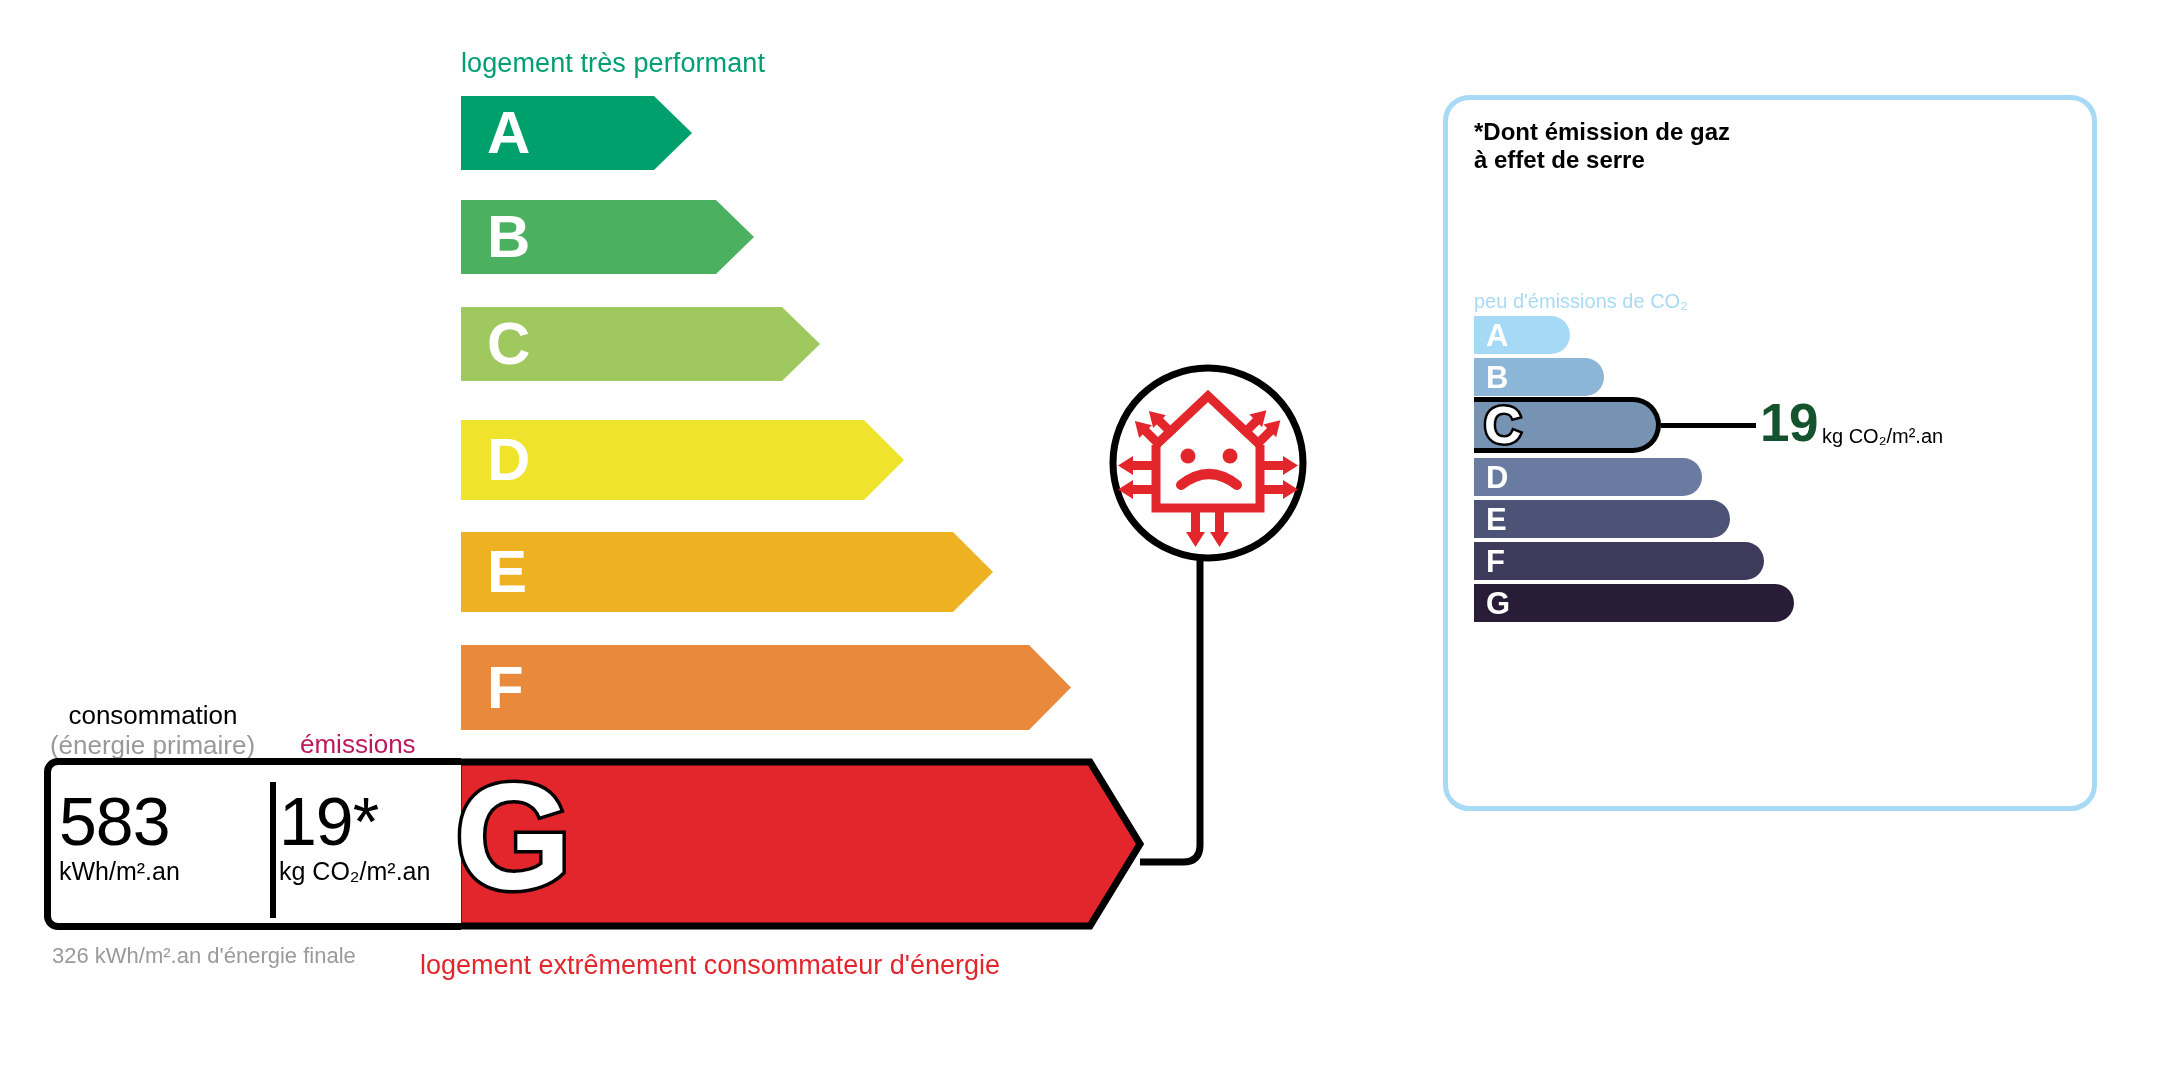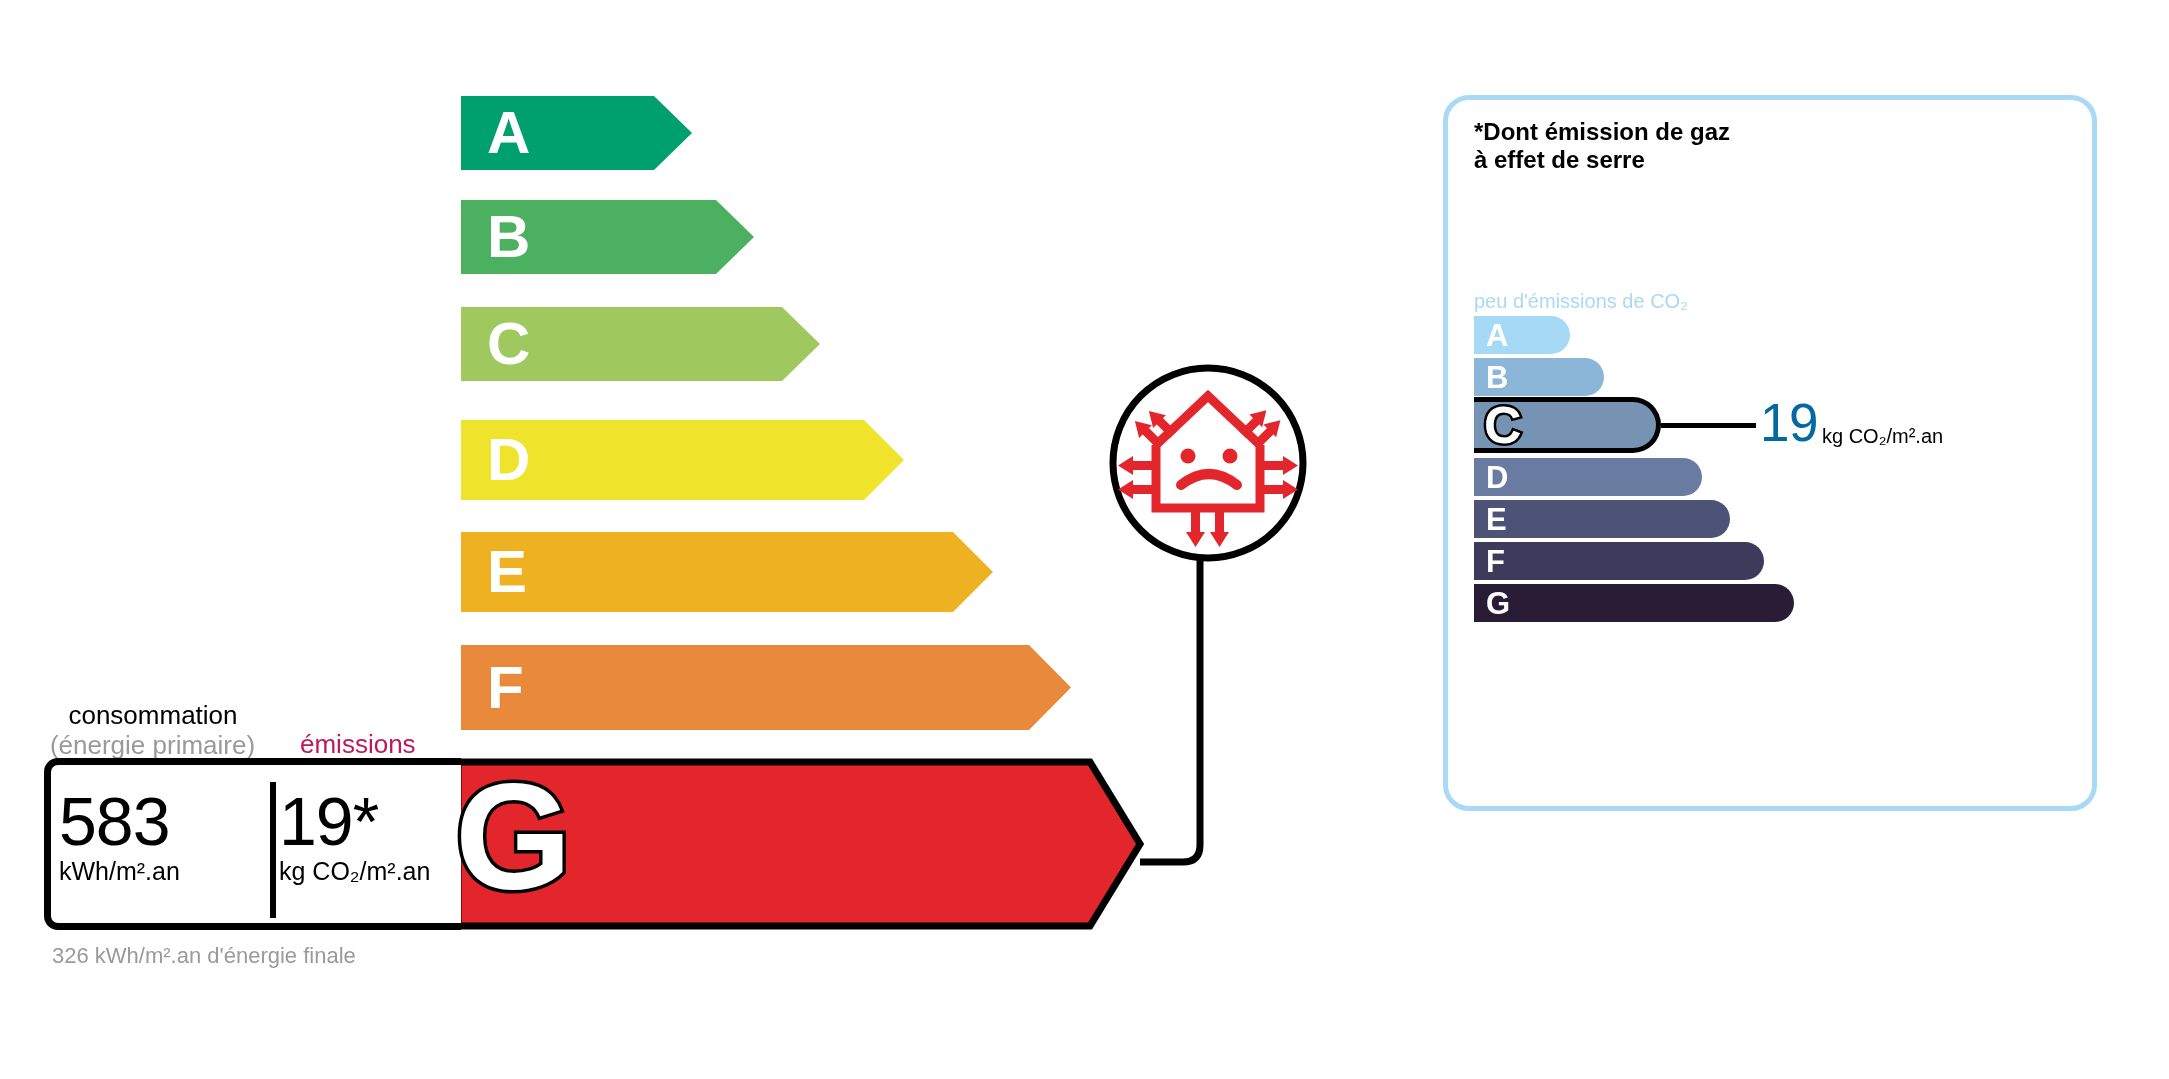--- a/index.html
+++ b/index.html
@@ -305,22 +305,22 @@
     top: 323px;
     width: 95px;
     height: 5px;
     background: #000;
   }
   #ges-callout-val {
     position: absolute;
     left: 312px;
     top: 296px;
     font-size: 53px;
-    font-weight: normal;
-    color: #0369a1;
+    font-weight: bold;
+    color: #14532d;
     line-height: 1;
     letter-spacing: -0.5px;
   }
   #ges-callout-unit {
     position: absolute;
     left: 374px;
     top: 325px;
     font-size: 20px;
     color: #000;
     white-space: nowrap;
@@ -333,20 +333,21 @@
     line-height: 1.22;
     color: #2b2140;
     white-space: pre-line;
   }
 </style>
 </head>
 <body>
 
 <div id="dpe-block">
 
+  <div class="top-caption">logement très performant</div>
 
   <div class="arrow-row" id="row-a">
     <svg class="arrow-shape" viewBox="0 0 231 74" preserveAspectRatio="none">
       <polygon points="0,0 193,0 231,37 193,74 0,74" fill="#00a06d"></polygon>
     </svg>
     <span class="arrow-letter">A</span>
   </div>
 
   <div class="arrow-row" id="row-b">
     <svg class="arrow-shape" viewBox="0 0 293 74" preserveAspectRatio="none">
@@ -406,20 +407,21 @@
         <div class="value-num">19*</div>
         <div class="value-unit">kg CO₂/m².an</div>
       </div>
     </div>
   </div>
 
   <div id="g-letter">G</div>
 
   <div class="footnote">326 kWh/m².an
 d'énergie finale</div>
+  <div class="bottom-caption">logement extrêmement consommateur d'énergie</div>
 
   <svg id="house-badge" viewBox="0 0 200 200">
     <circle cx="100" cy="100" r="95" fill="#ffffff" stroke="#000000" stroke-width="7"></circle>
     <g fill="none" stroke="#e3262b" stroke-width="9" stroke-linecap="butt">
 
       <path d="M 48 82 L 100 33 L 152 82"></path>
       <path d="M 48 82 L 48 145 L 152 145 L 152 82"></path>
     </g>
     <g fill="#e3262b">
 

